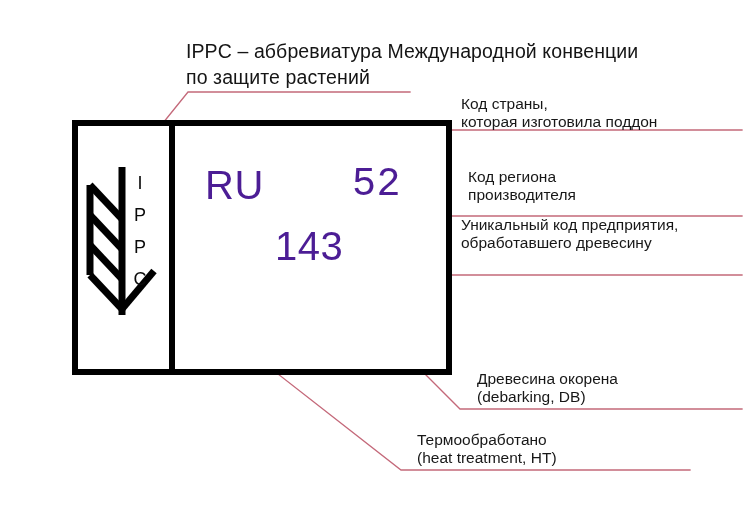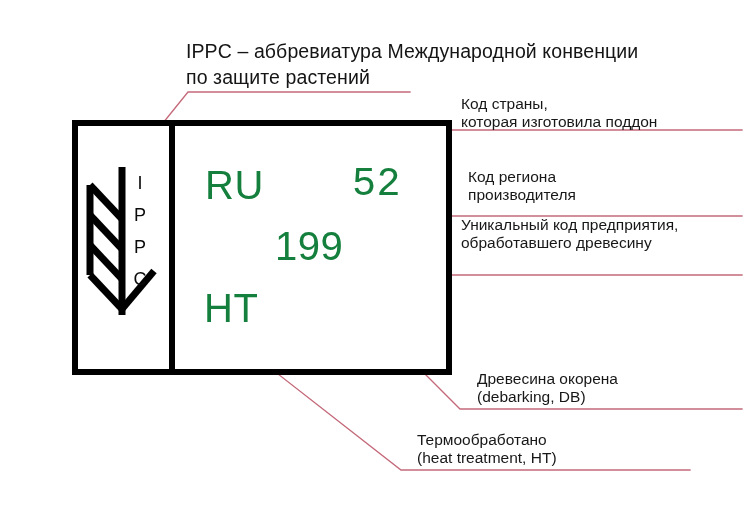--- a/index.html
+++ b/index.html
@@ -71,21 +71,21 @@
     width: 82px;
     height: 160px;
   }
   .logo-svg { display: block; }
 
   
   .code {
     position: absolute;
     font-size: 40px;
     line-height: 40px;
-    color: #15803d;
+    color: #4c1d95;
     letter-spacing: 0.5px;
     white-space: nowrap;
   }
   .code-ru  { left: 205px; top: 165px; }
   .code-52  { left: 352px; top: 165px; font-family: Liberation Mono, monospace; }
   .code-123 { left: 275px; top: 226px; }
   .code-ht  { left: 204px; top: 288px; }
   .code-db  { left: 352px; top: 288px; }
 
   
@@ -148,22 +148,21 @@
 
       <text x="56" y="26" font-family="Liberation Sans, sans-serif" font-size="18" fill="#0a0a0a" text-anchor="middle">I</text>
       <text x="56" y="58" font-family="Liberation Sans, sans-serif" font-size="18" fill="#0a0a0a" text-anchor="middle">P</text>
       <text x="56" y="90" font-family="Liberation Sans, sans-serif" font-size="18" fill="#0a0a0a" text-anchor="middle">P</text>
       <text x="56" y="122" font-family="Liberation Sans, sans-serif" font-size="18" fill="#0a0a0a" text-anchor="middle">C</text>
     </svg>
   </div>
 
   <div class="code code-ru">RU</div>
   <div class="code code-52">52</div>
-  <div class="code code-123">199</div>
-  <div class="code code-ht">HT</div>
+  <div class="code code-123">143</div>
 
   <div class="callout callout-country">Код страны,
 которая изготовила поддон</div>
   <div class="callout callout-region">Код региона
 производителя</div>
   <div class="callout callout-company">Уникальный код предприятия,
 обработавшего древесину</div>
   <div class="callout callout-heat">Термообработано
 (heat treatment, HT)</div>
   <div class="callout callout-debark">Древесина окорена

